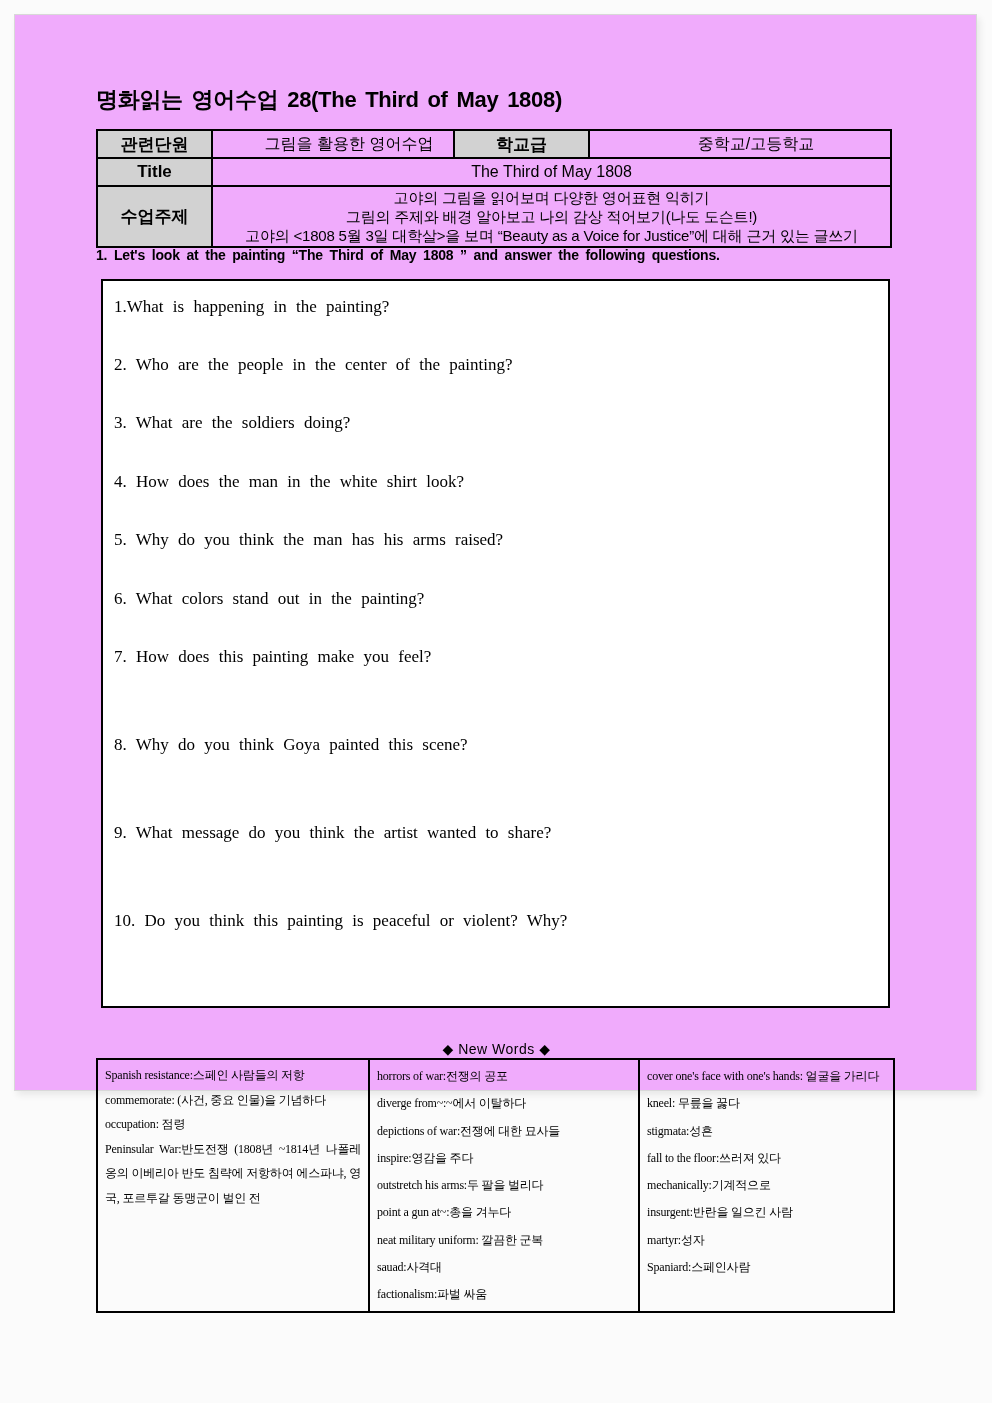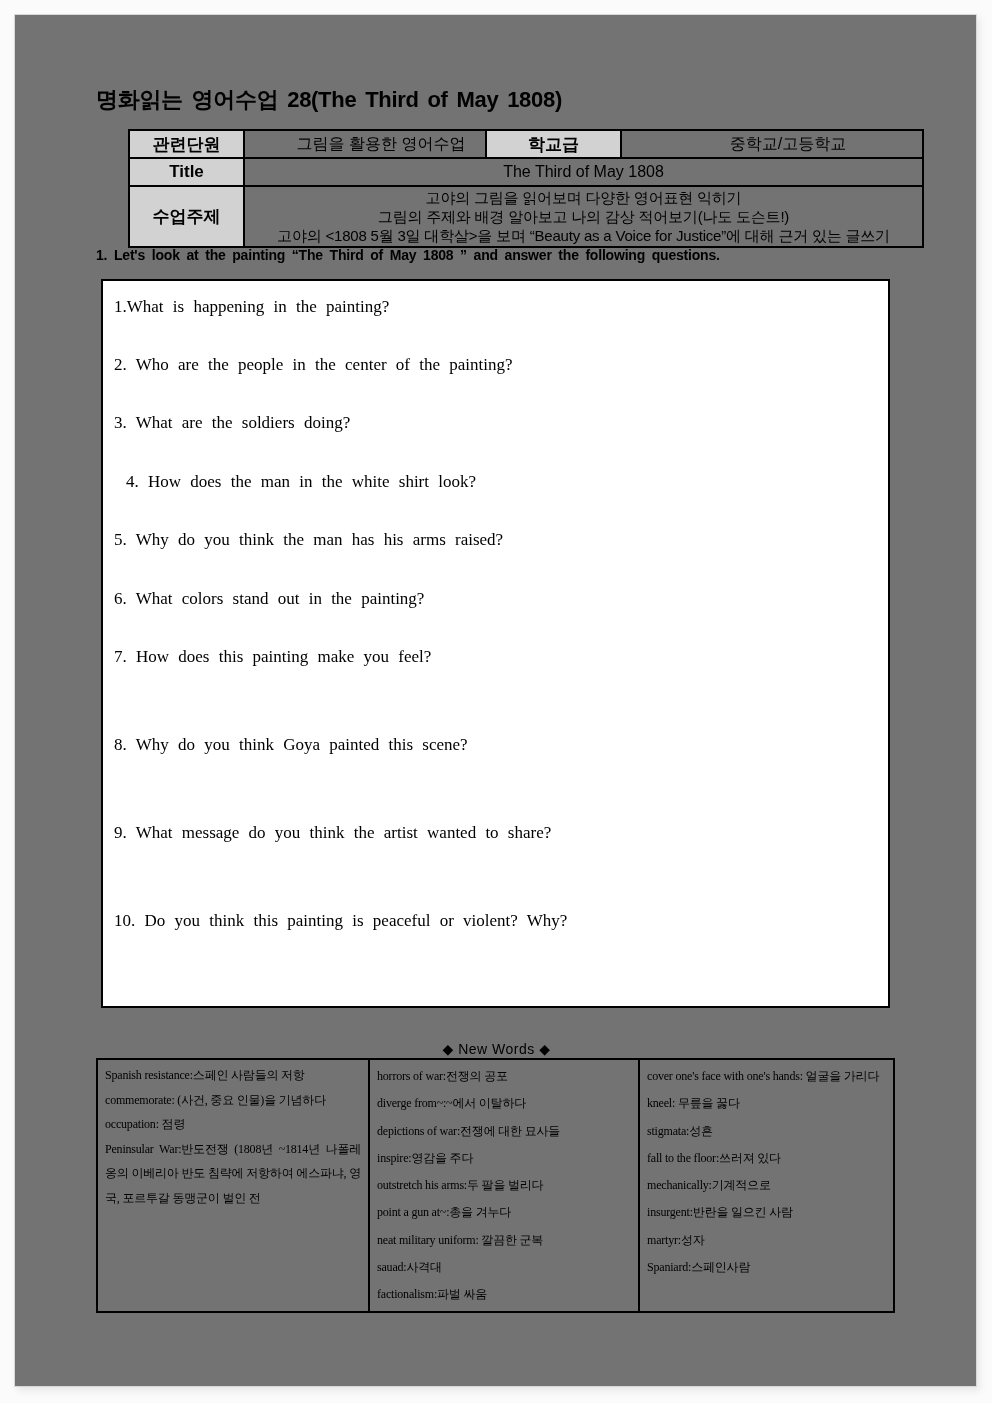--- a/index.html
+++ b/index.html
@@ -1,36 +1,36 @@
 <!DOCTYPE html>
 <html><head>
 <meta charset="utf-8">
 <style>
   * { box-sizing: border-box; margin: 0; padding: 0; }
   html, body { width: 992px; height: 1403px; background: #fbfbfb; }
   body { font-family: "Liberation Sans", sans-serif; color: #000; position: relative; }
 
   .page {
     position: absolute; left: 14px; top: 14px;
-    width: 963px; height: 1373px;
-    background: #737373;
+    width: 963px; height: 1077px;
+    background: #f0abfc;
     border: 1px solid #d8d8d8;
     box-shadow: 3px 4px 7px rgba(0,0,0,0.08);
   }
 
   .doc-title {
     position: absolute; left: 81px; top: 70px;
     font-size: 22px; font-weight: bold; word-spacing: 3px;
     letter-spacing: -0.3px; white-space: nowrap;
   }
 
   
   .info-table {
     position: absolute; left: 81px; top: 114px;
-    width: 794px; border-collapse: collapse; table-layout: fixed; margin-left: 32px;
+    width: 794px; border-collapse: collapse; table-layout: fixed;
   }
   .info-table td {
     border: 2px solid #000; font-size: 16px; padding: 1px 8px;
     overflow: hidden; white-space: nowrap; text-align: center;
   }
   .info-table td.hdr {
     background: #d2d2d2; font-weight: bold; text-align: center; font-size: 17px;
   }
   .info-table tr.r1 td, .info-table tr.r2 td { height: 28px; }
   .info-table td.center { text-align: center; padding-left: 40px; }
@@ -49,21 +49,21 @@
     position: absolute; left: 86px; top: 264px;
     width: 789px; height: 729px;
     border: 2px solid #000; background: #fff;
   }
   .question {
     position: absolute; left: 11px;
     font-family: "Liberation Serif", serif;
     font-size: 17px; word-spacing: 5px; white-space: nowrap;
   }
   .q0 { top: 16px; }  .q1 { top: 74px; }  .q2 { top: 132px; }
-  .q3 { top: 191px; margin-left: 12px; } .q4 { top: 249px; } .q5 { top: 308px; }
+  .q3 { top: 191px; } .q4 { top: 249px; } .q5 { top: 308px; }
   .q6 { top: 366px; } .q7 { top: 454px; } .q8 { top: 542px; }
   .q9 { top: 630px; }
 
   
   .new-words-heading {
     position: absolute; top: 1026px; left: 0; width: 963px;
     text-align: center; font-size: 14px; letter-spacing: 0.5px;
   }
   .vocab-table {
     position: absolute; left: 81px; top: 1043px;

